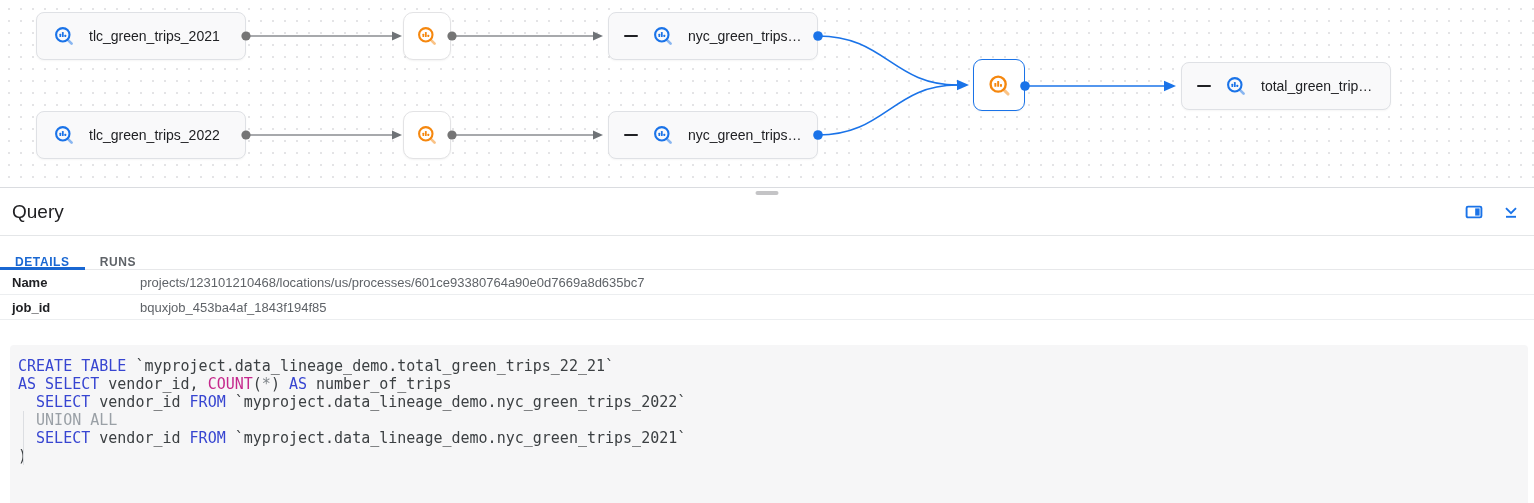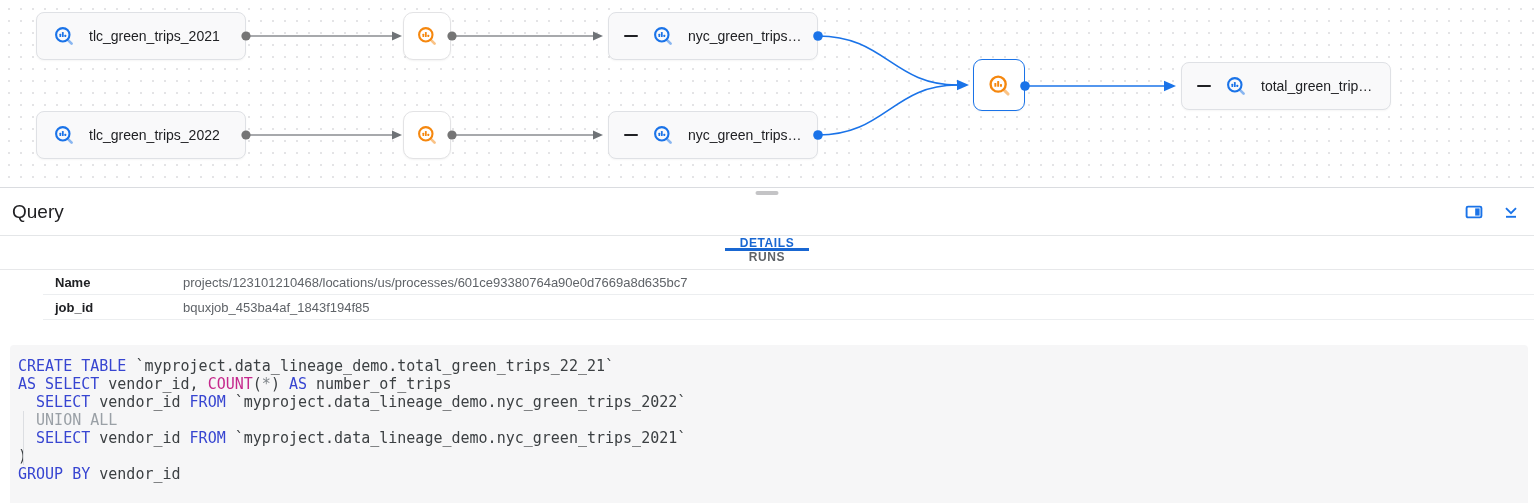--- a/index.html
+++ b/index.html
@@ -37,27 +37,27 @@
   
   .panel { position:relative; width:100%; }
   .drag-handle { position:absolute; top:3px; left:50%; transform:translateX(-50%);
     width:23px; height:4px; border-radius:2px; background:#c4c4c6; cursor:ns-resize; z-index:5; }
   .panel-header { display:flex; align-items:center; height:48px; padding:0 14px 0 12px;
     border-bottom:1px solid #e4e6e8; }
   .panel-title { font-size:19px; color:#212124; font-weight:400; flex:1; }
   .header-icons { display:flex; align-items:center; gap:19px; }
   .icon-btn { width:18px; height:18px; color:var(--accent_blue); cursor:pointer; display:block; }
 
-  .tabs { display:flex; align-items:center; height:34px; border-bottom:1px solid #e7e8ea;flex-direction:column; }
+  .tabs { display:flex; align-items:flex-end; height:34px; border-bottom:1px solid #e7e8ea; }
   .tab { position:relative; display:flex; align-items:center; padding:0 15px;
     font-size:12px; font-weight:700; letter-spacing:0.6px; color:#5f6368; cursor:pointer; }
   .tab.active { color:#1967d2; }
   .tab.active::after { content:""; position:absolute; left:0; right:0; bottom:-1px; height:3px; background:#1967d2; }
 
-  .detail-table { width:100%;padding-left:43px; }
+  .detail-table { width:100%; }
   .detail-row { display:flex; align-items:center; height:25px; border-bottom:1px solid #eceef0; }
   .detail-label { width:140px; padding-left:12px; font-size:13px; font-weight:700; color:#202124; flex:0 0 auto; }
   .detail-value { font-size:13px; color:#5f6368; white-space:nowrap; }
 
   
   .code-block { position:absolute; left:10px; right:6px; top:345px; bottom:-6px;
     background:#f6f6f7; border-radius:4px 4px 0 0; padding:12px 8px; overflow:hidden; }
   .code-line { font-family:"DejaVu Sans Mono","Liberation Mono",monospace; font-size:15px;
     line-height:18px; white-space:pre; color:var(--code_text); }
   .tok-kwd { color:var(--code_keyword); }
@@ -213,17 +213,16 @@
 
   <div class="code-block">
     <div class="indent-guide"></div>
     <div id="sql-code">
         <div class="code-line"><span class="tok-kwd">CREATE TABLE </span><span class="tok-pln">`myproject.data_lineage_demo.total_green_trips_22_21`</span></div>
         <div class="code-line"><span class="tok-kwd">AS SELECT</span><span class="tok-pln"> vendor_id, </span><span class="tok-fun">COUNT</span><span class="tok-pln">(</span><span class="tok-opr">*</span><span class="tok-pln">) </span><span class="tok-kwd">AS</span><span class="tok-pln"> number_of_trips</span></div>
         <div class="code-line"><span class="tok-pln">  </span><span class="tok-kwd">SELECT</span><span class="tok-pln"> vendor_id </span><span class="tok-kwd">FROM</span><span class="tok-pln"> `myproject.data_lineage_demo.nyc_green_trips_2022`</span></div>
         <div class="code-line"><span class="tok-pln">  </span><span class="tok-com">UNION ALL</span></div>
         <div class="code-line"><span class="tok-pln">  </span><span class="tok-kwd">SELECT</span><span class="tok-pln"> vendor_id </span><span class="tok-kwd">FROM</span><span class="tok-pln"> `myproject.data_lineage_demo.nyc_green_trips_2021`</span></div>
         <div class="code-line"><span class="tok-pln">)</span></div>
-        <div class="code-line"><span class="tok-kwd">GROUP BY</span><span class="tok-pln"> vendor_id</span></div>
       </div>
   </div>
 
 </div>
 
 </body></html>

